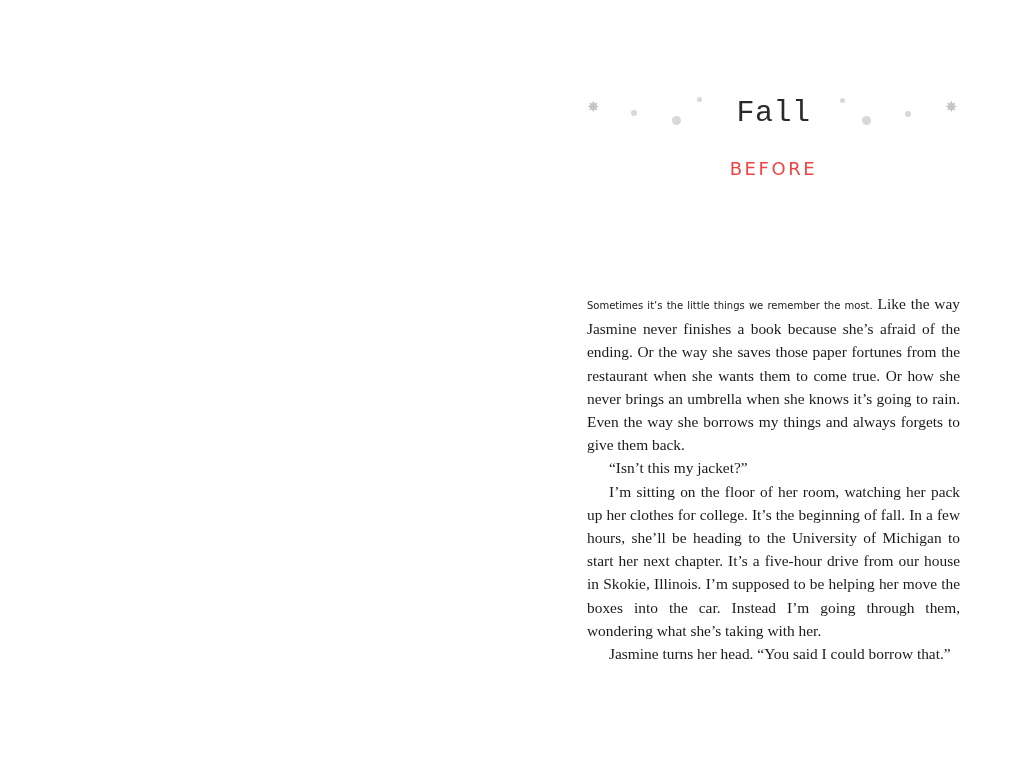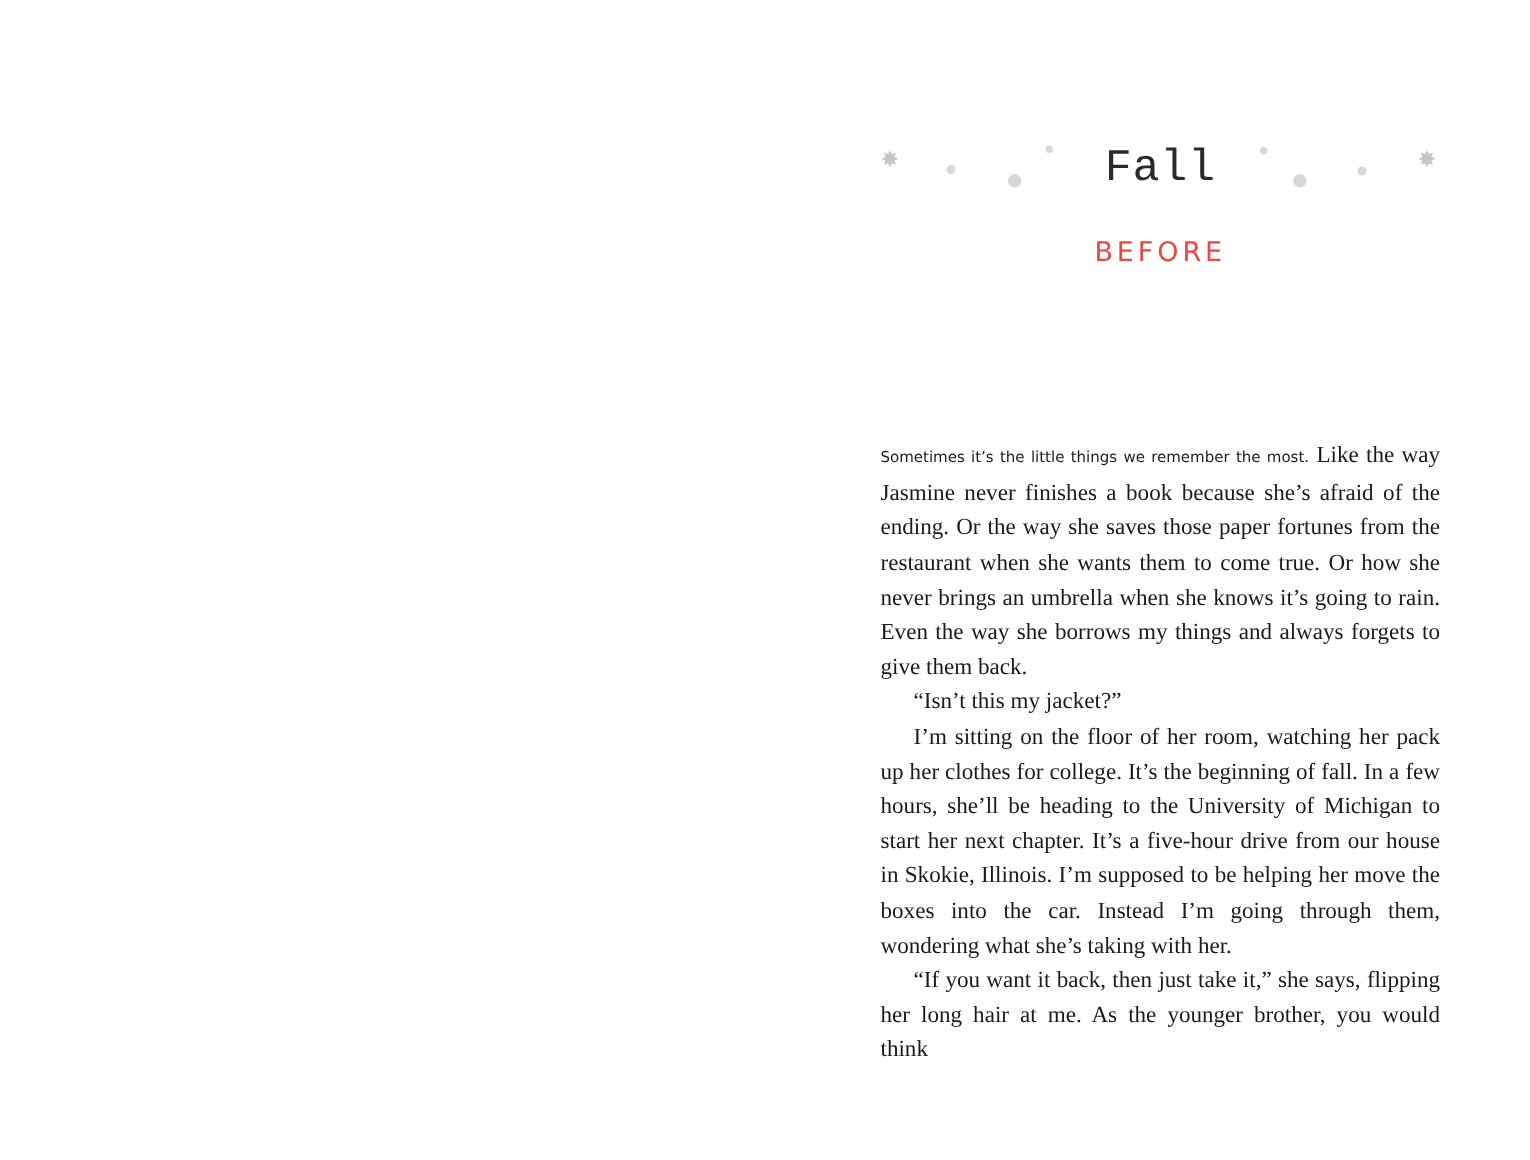--- a/index.html
+++ b/index.html
@@ -126,17 +126,17 @@
       <span class="ornament orn-dot" style="left:318px; top:111px; width:6px; height:6px;"></span>
       <span class="ornament orn-star" style="left:358px; top:100px;">✸</span>
 
       <div class="chapter-subtitle">BEFORE</div>
     </div>
 
     <div class="body-text">
       <p><span class="sans-lead">Sometimes it’s the little things we remember the most.</span><span> Like the way Jasmine never finishes a book because she’s afraid of the ending. Or the way she saves those paper fortunes from the restaurant when she wants them to come true. Or how she never brings an umbrella when she knows it’s going to rain. Even the way she borrows my things and always forgets to give them back.</span></p>
       <p class="indent">“Isn’t this my jacket?”</p>
       <p class="indent">I’m sitting on the floor of her room, watching her pack up her clothes for college. It’s the beginning of fall. In a few hours, she’ll be heading to the University of Michigan to start her next chapter. It’s a five-hour drive from our house in Skokie, Illinois. I’m supposed to be helping her move the boxes into the car. Instead I’m going through them, wondering what she’s taking with her.</p>
-      <p class="indent">“If you want it back, then just take it,” she says, flipping her long hair at me. As the younger brother, you would think</p>
+      <p class="indent">Jasmine turns her head. “You said I could borrow that.”</p>
     </div>
 
   </div>
 </div>
 
 </body></html>

